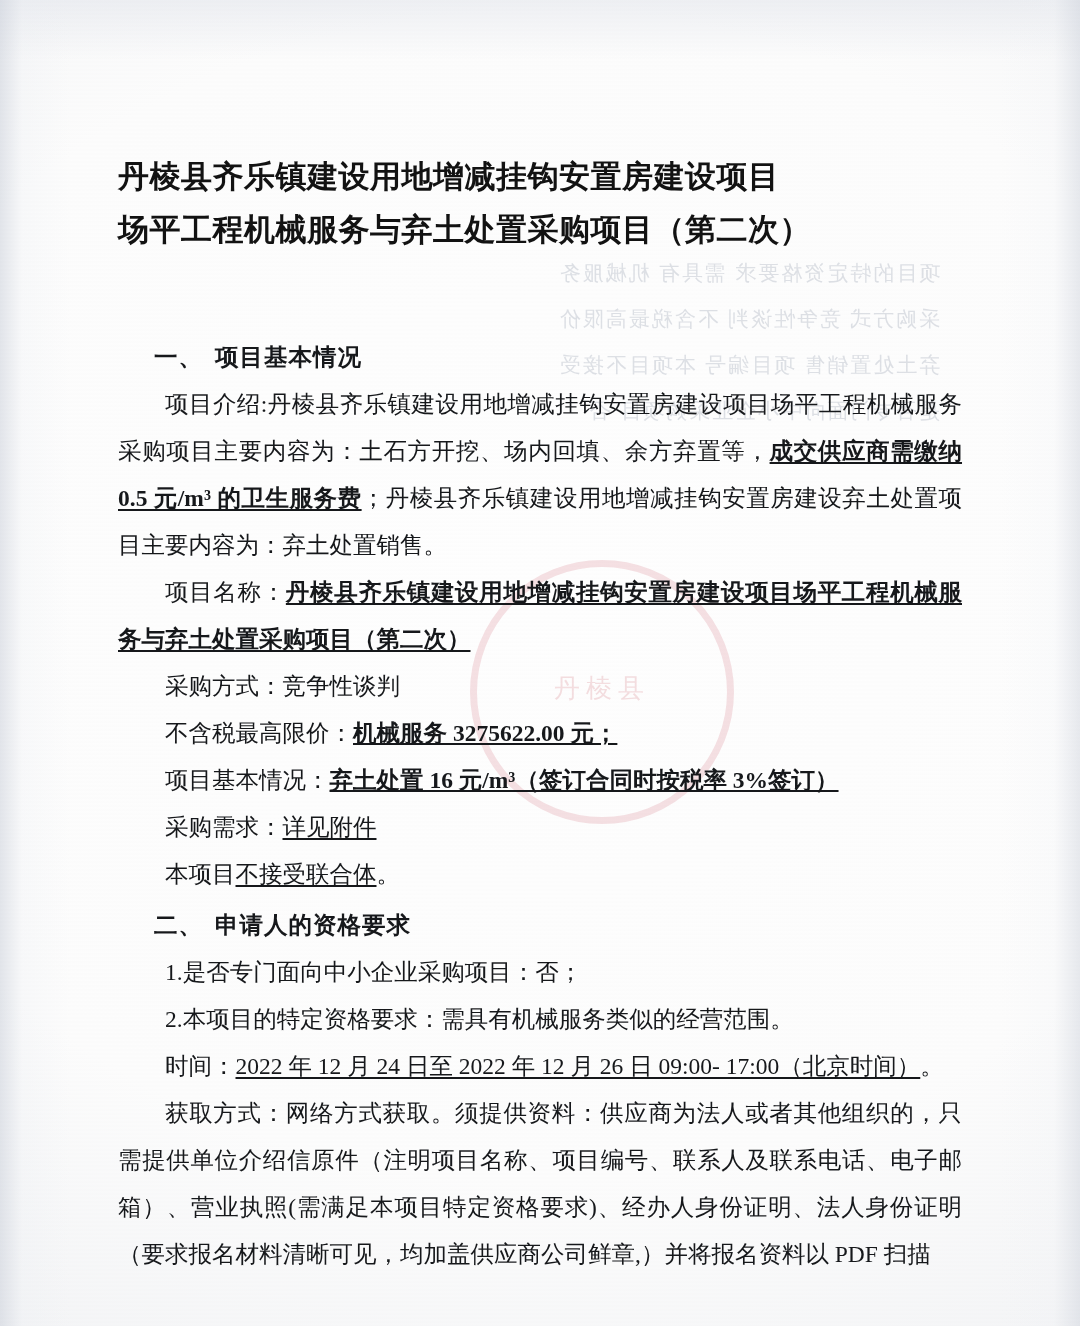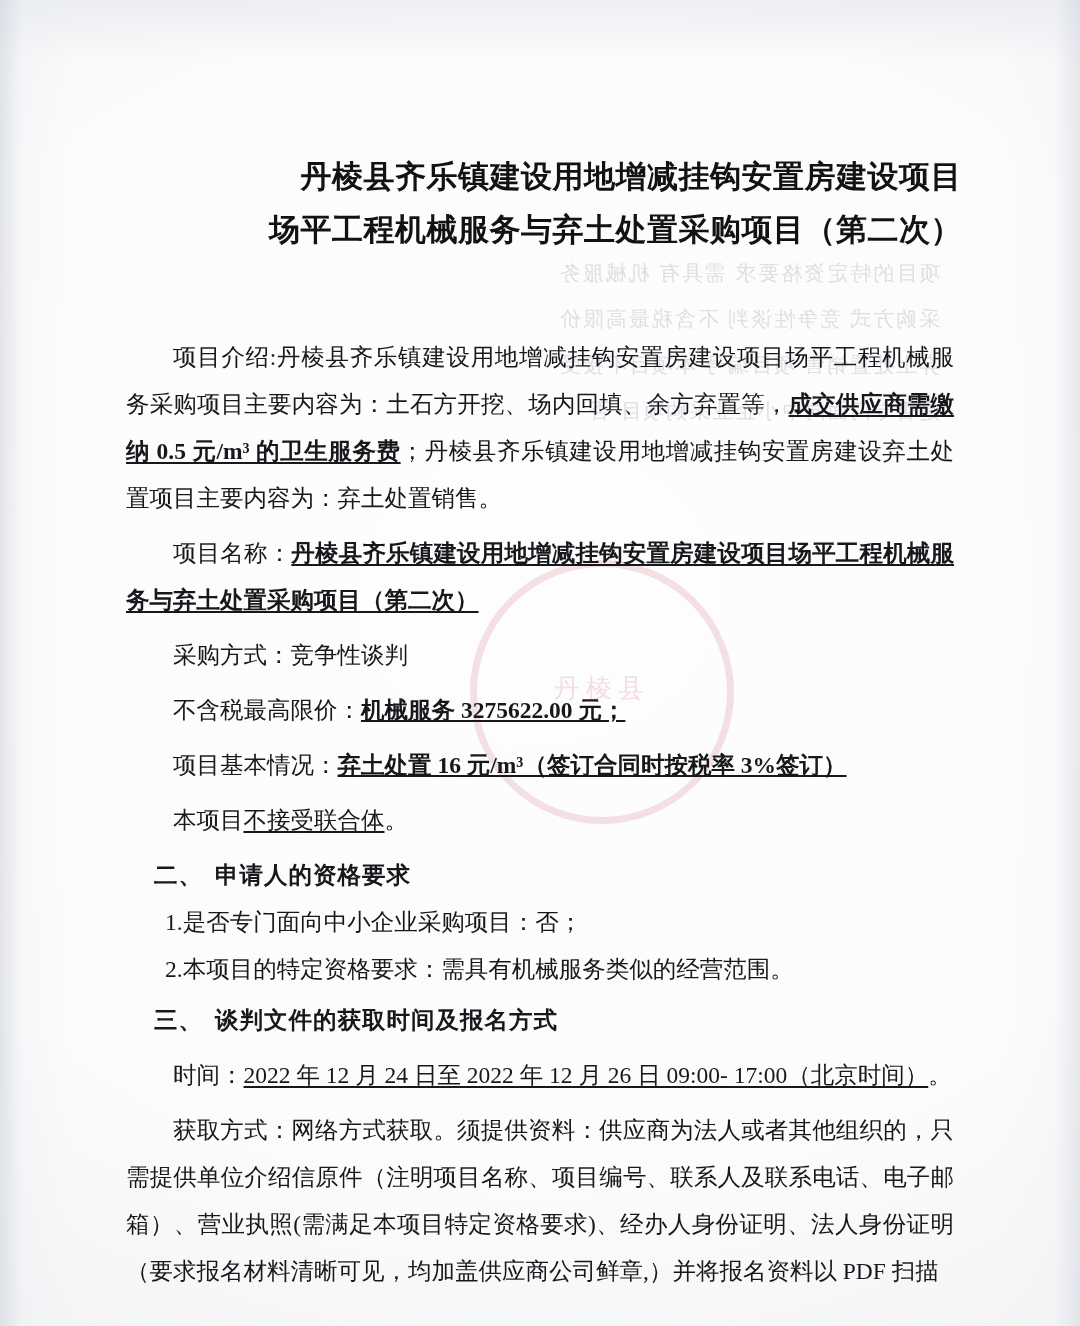--- a/index.html
+++ b/index.html
@@ -82,21 +82,21 @@
   }
 
   .content {
     position: relative;
     padding: 0 118px;
     z-index: 3;
   }
 
   .doc-title {
     margin-top: 150px;
-    text-align: right;
+    text-align: left;
     font-weight: bold;
     font-size: 31px;
     line-height: 53px;
     letter-spacing: 0.5px;
     color: #121212;
   }
   .doc-title .tline { display: block; white-space: nowrap; }
   .doc-title .tline.c { }
 
   .body-block {
@@ -108,21 +108,21 @@
 
   .sec-head {
     font-weight: bold;
     margin-top: 4px;
     letter-spacing: 1px;
     padding-left: 36px;
   }
   .sec-head .num { margin-right: 12px; }
 
   p.para {
-    margin: 8px;
+    margin: 0;
     text-indent: 2em;
     text-align: justify;
   }
 
   .u { text-decoration: underline; text-underline-offset: 3px; }
   .b { font-weight: bold; text-decoration: underline; }
   .bu { font-weight: bold; text-decoration: underline; text-underline-offset: 3px; }
 
   .sub {
     margin: 0;
@@ -144,45 +144,46 @@
 
   <div class="content">
 
     <div class="doc-title">
       <span class="tline">丹棱县齐乐镇建设用地增减挂钩安置房建设项目</span>
       <span class="tline">场平工程机械服务与弃土处置采购项目（第二次）</span>
     </div>
 
     <div class="body-block">
 
+      <div class="sec-head">
+        <span class="num">一、</span><span>项目基本情况</span>
+      </div>
 
       <p class="para"><span>项目介绍:</span><span>丹棱县齐乐镇建设用地增减挂钩安置房建设项目场平工程机械服务采购项目主要内容为：土石方开挖、场内回填、余方弃置等，</span><span class="bu">成交供应商需缴纳 0.5 元/m³ 的卫生服务费</span><span>；丹棱县齐乐镇建设用地增减挂钩安置房建设弃土处置项目主要内容为：弃土处置销售。</span></p>
 
 
       <p class="para"><span>项目名称：</span><span class="bu">丹棱县齐乐镇建设用地增减挂钩安置房建设项目场平工程机械服务与弃土处置采购项目（第二次）</span></p>
 
       <p class="para"><span>采购方式：</span><span>竞争性谈判</span></p>
 
       <p class="para"><span>不含税最高限价：</span><span class="b">机械服务 3275622.00 元；</span></p>
 
       <p class="para"><span>项目基本情况：</span><span class="b">弃土处置 16 元/m³（签订合同时按税率 3%签订）</span></p>
 
+      <p class="para"><span>采购需求：</span><span class="u">详见附件</span></p>
 
       <p class="para"><span>本项目</span><span class="u">不接受联合体</span><span>。</span></p>
 
       <div class="sec-head">
         <span class="num">二、</span><span>申请人的资格要求</span>
       </div>
 
       <p class="sub">1.是否专门面向中小企业采购项目：否；</p>
       <p class="sub">2.本项目的特定资格要求：需具有机械服务类似的经营范围。</p>
 
-      <div class="sec-head">
-        <span class="num">三、</span><span>谈判文件的获取时间及报名方式</span>
-      </div>
 
       <p class="para"><span>时间：</span><span class="u">2022 年 12 月 24 日至 2022 年 12 月 26 日 09:00- 17:00（北京时间）</span><span>。</span></p>
 
       <p class="para">获取方式：网络方式获取。须提供资料：供应商为法人或者其他组织的，只需提供单位介绍信原件（注明项目名称、项目编号、联系人及联系电话、电子邮箱）、营业执照(需满足本项目特定资格要求)、经办人身份证明、法人身份证明（要求报名材料清晰可见，均加盖供应商公司鲜章,）并将报名资料以 PDF 扫描</p>
 
     </div>
   </div>
 </div>
 
 </body></html>

